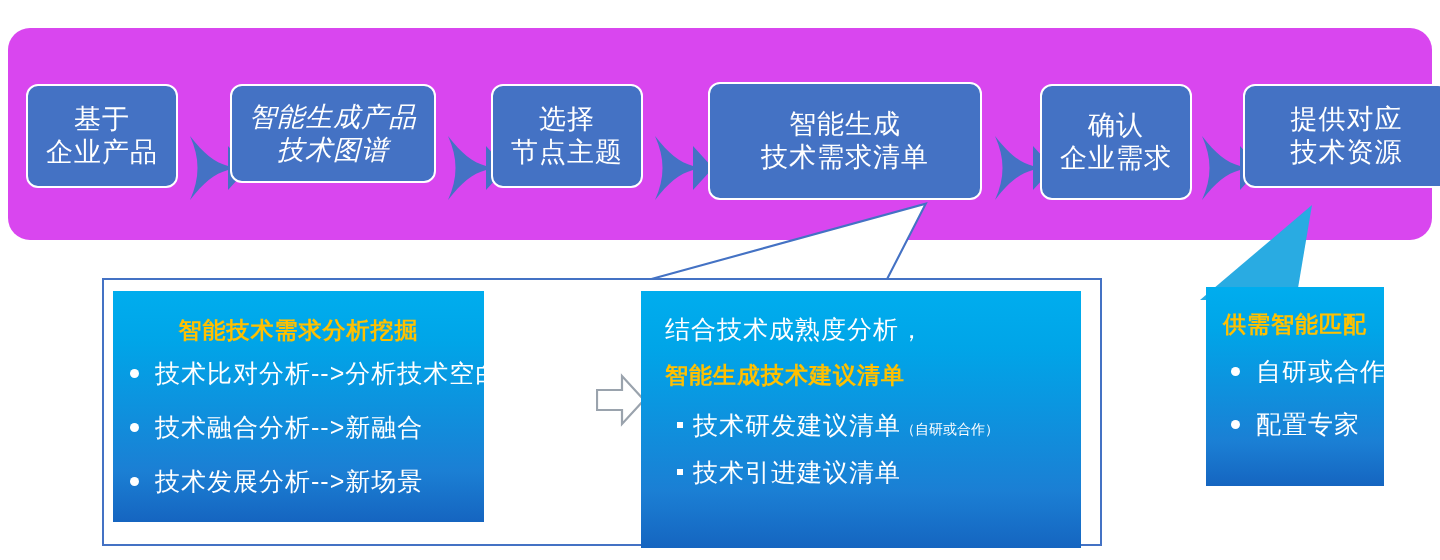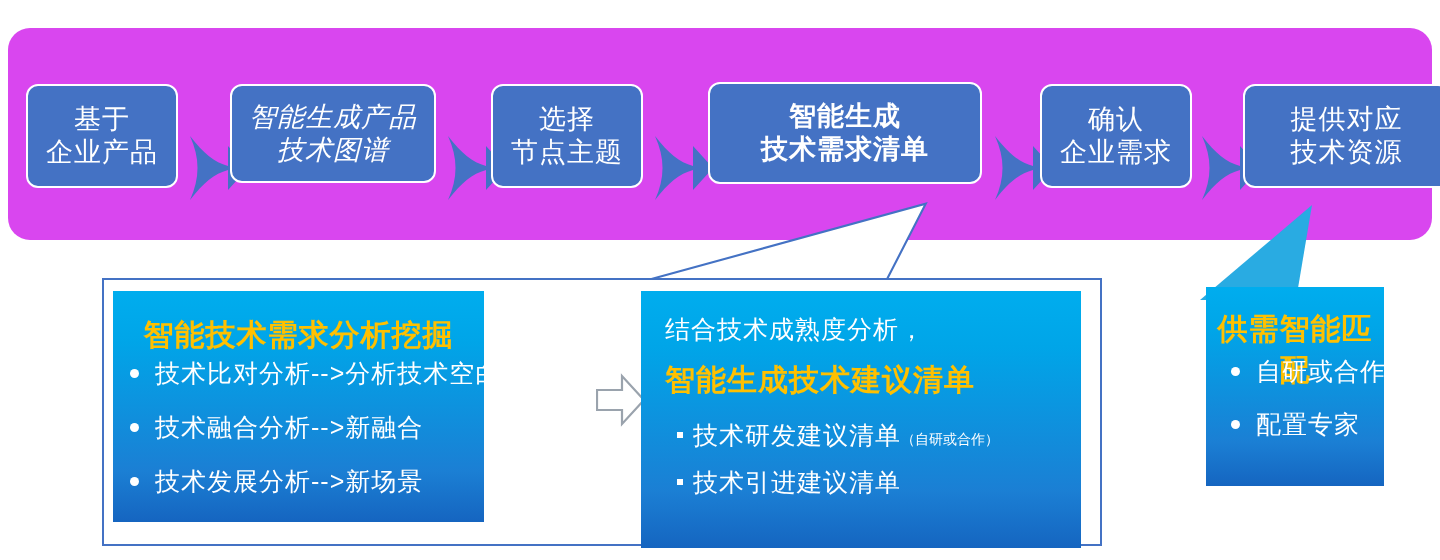--- a/index.html
+++ b/index.html
@@ -72,21 +72,21 @@
 
   .info-panel {
     position: absolute;
     background: linear-gradient(to bottom, #00adee 0%, #00a5e8 22%, #1b7fd4 78%, #1565c0 100%);
     box-sizing: border-box;
   }
 
   .panel-title {
     color: #ffc000;
     font-weight: bold;
-    font-size: 30px;
+    font-size: 23px;
     letter-spacing: 1px;
     font-family: Liberation Mono, monospace;
   }
   .panel-line {
     color: #ffffff;
     font-size: 25px;
     letter-spacing: 1px;
     white-space: nowrap;
   }
   .panel-line .sub {
@@ -197,30 +197,30 @@
 
   <div class="flow-step" id="fs3" style="left:483px; top:56px; width:152px; height:104px;">
     <span class="l">选择</span>
     <span class="l">节点主题</span>
   </div>
 
   <svg class="flow-arrow" style="left:645px;" width="62" height="72" viewBox="0 0 62 72">
     <path d="M2,4 C16,22 26,30 40,34 L40,14 L60,36 L40,58 L40,38 C26,42 16,50 2,68 C12,46 12,26 2,4 Z" fill="#4472c4"></path>
   </svg>
 
-  <div class="flow-step" id="fs4" style="left:700px; top:54px; width:274px; height:102px;font-weight:bold;">
+  <div class="flow-step" id="fs4" style="left:700px; top:54px; width:274px; height:118px;">
     <span class="l">智能生成</span>
     <span class="l">技术需求清单</span>
   </div>
 
   <svg class="flow-arrow" style="left:985px;" width="62" height="72" viewBox="0 0 62 72">
     <path d="M2,4 C16,22 26,30 40,34 L40,14 L60,36 L40,58 L40,38 C26,42 16,50 2,68 C12,46 12,26 2,4 Z" fill="#4472c4"></path>
   </svg>
 
-  <div class="flow-step" id="fs5" style="left:1032px; top:56px; width:152px; height:104px;">
+  <div class="flow-step" id="fs5" style="left:1032px; top:56px; width:152px; height:116px;">
     <span class="l">确认</span>
     <span class="l">企业需求</span>
   </div>
 
   <svg class="flow-arrow" style="left:1192px;" width="62" height="72" viewBox="0 0 62 72">
     <path d="M2,4 C16,22 26,30 40,34 L40,14 L60,36 L40,58 L40,38 C26,42 16,50 2,68 C12,46 12,26 2,4 Z" fill="#4472c4"></path>
   </svg>
 
   <div class="flow-step" id="fs6" style="left:1235px; top:56px; width:207px; height:104px;">
     <span class="l">提供对应</span>

